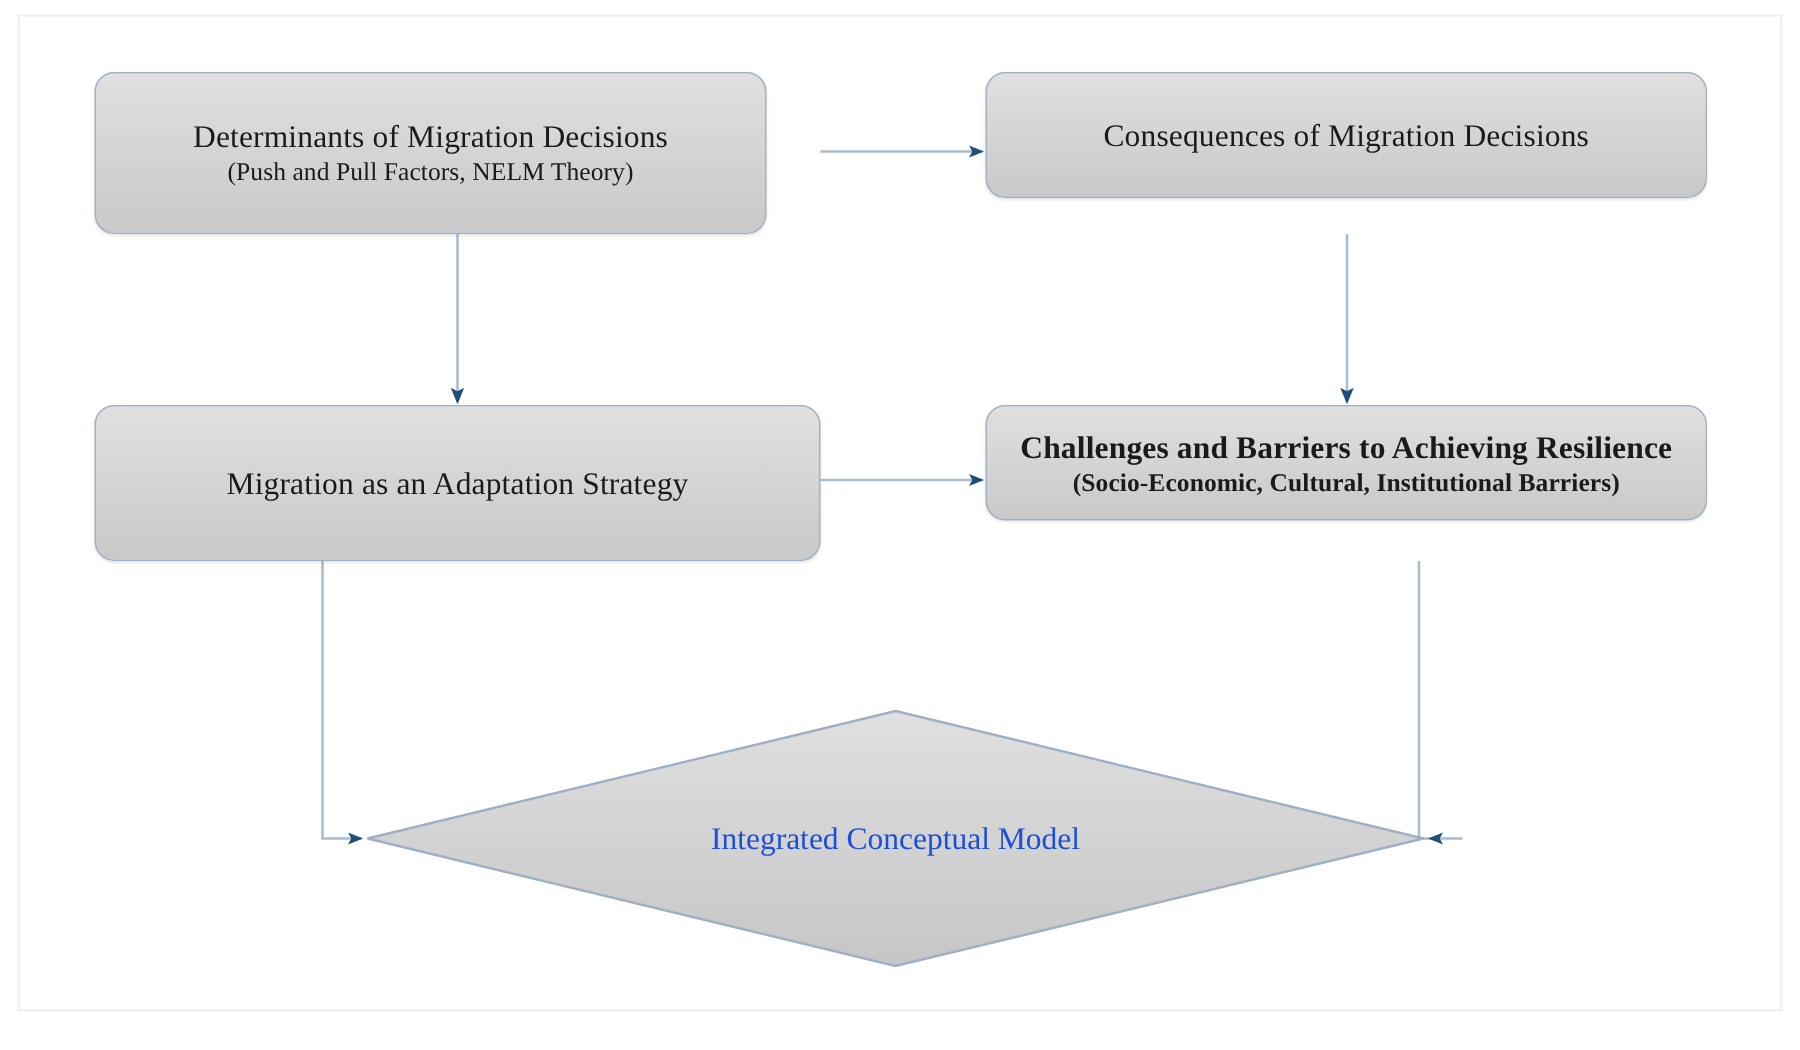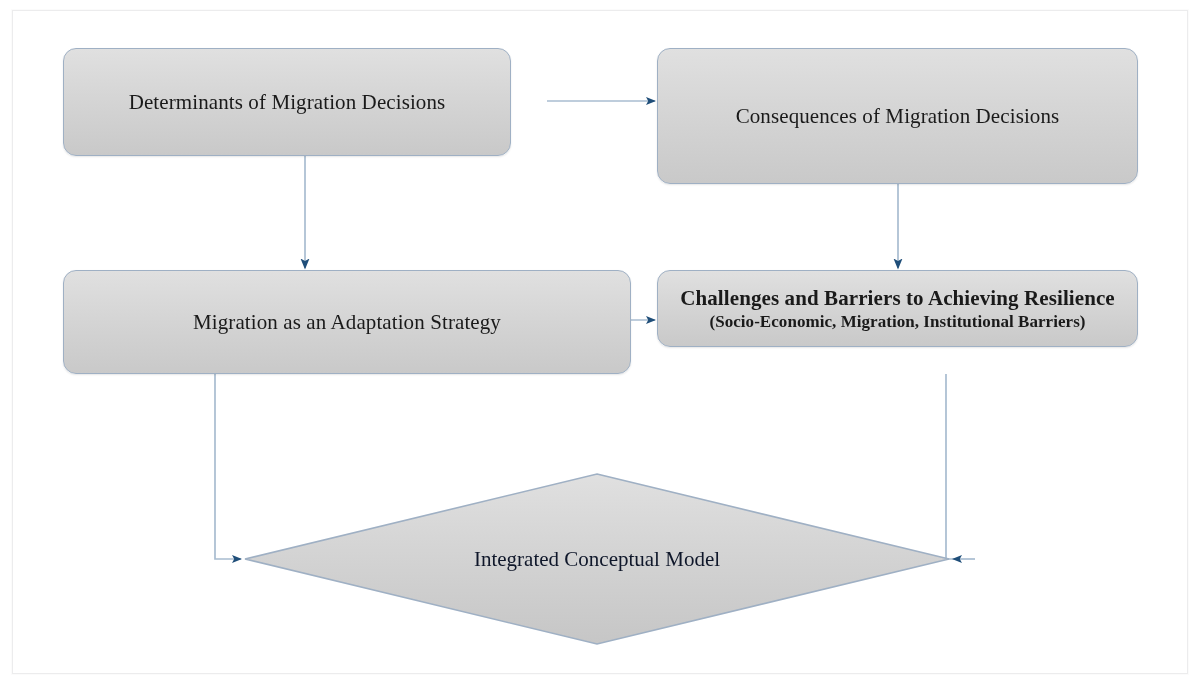--- a/index.html
+++ b/index.html
@@ -65,22 +65,22 @@
     letter-spacing: 0.1px;
   }
   .node .sub {
     font-size: 17px;
     line-height: 20px;
     margin-top: 1px;
     letter-spacing: 0.05px;
   }
 
   #node-determinants { left: 63px;  top: 48px;  width: 448px; height: 108px; }
-  #node-consequences { left: 657px; top: 48px;  width: 481px; height: 136px; }
-  #node-adaptation   { left: 63px;  top: 270px; width: 568px; height: 104px; }
+  #node-consequences { left: 657px; top: 48px;  width: 481px; height: 84px; }
+  #node-adaptation   { left: 63px;  top: 270px; width: 484px; height: 104px; }
   #node-challenges   { left: 657px; top: 270px; width: 481px; height: 77px; font-weight: bold; }
 
   
   #node-integrated {
     position: absolute;
     left: 243px;
     top: 472px;
     width: 708px;
     height: 174px;
   }
@@ -88,21 +88,21 @@
     position: absolute;
     left: 0;
     top: 0;
     width: 708px;
     height: 174px;
     display: flex;
     flex-direction: column;
     align-items: center;
     justify-content: center;
     text-align: center;
-    color: #0f172a;
+    color: #1d4ed8;
     pointer-events: none;
   }
   #node-integrated .title {
     font-size: 21px;
     line-height: 25px;
   }
   #node-integrated .sub {
     font-size: 17px;
     line-height: 20px;
     margin-top: 1px;
@@ -149,33 +149,34 @@
     </g>
 
     <g>
       <path d="M946,374 L946,559 L953,559" fill="none" stroke="#a8bcd0" stroke-width="1.7"></path>
       <path d="M975,559 L953,559" fill="none" stroke="#a8bcd0" stroke-width="1.7" marker-end="url(#ah-left)"></path>
     </g>
   </svg>
 
   <div class="node" id="node-determinants">
     <div class="title">Determinants of Migration Decisions</div>
+    <div class="sub">(Push and Pull Factors, NELM Theory)</div>
   </div>
 
   <div class="node" id="node-consequences">
     <div class="title">Consequences of Migration Decisions</div>
   </div>
 
   <div class="node" id="node-adaptation">
     <div class="title">Migration as an Adaptation Strategy</div>
   </div>
 
   <div class="node" id="node-challenges">
     <div class="title">Challenges and Barriers to Achieving Resilience</div>
-    <div class="sub">(Socio-Economic, Migration, Institutional Barriers)</div>
+    <div class="sub">(Socio-Economic, Cultural, Institutional Barriers)</div>
   </div>
 
   <div id="node-integrated">
     <svg width="708" height="174" viewBox="0 0 708 174">
       <defs>
         <linearGradient id="diamond-grad" x1="0" y1="0" x2="0" y2="1">
           <stop offset="0%" stop-color="#e0e0e0"></stop>
           <stop offset="45%" stop-color="#d4d4d4"></stop>
           <stop offset="100%" stop-color="#c6c6c6"></stop>
         </linearGradient>

